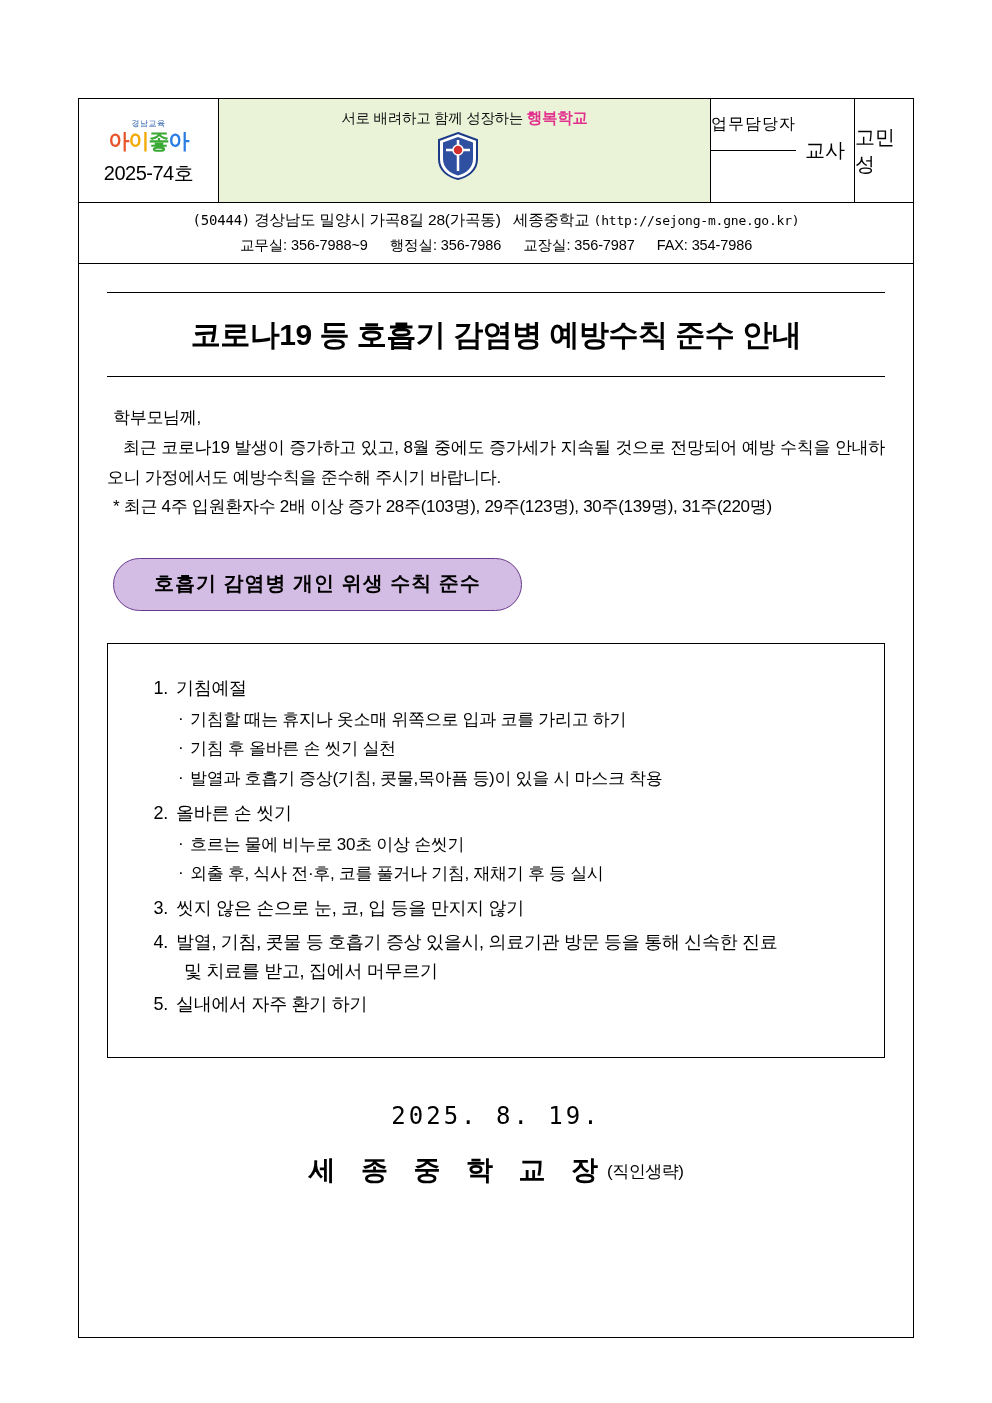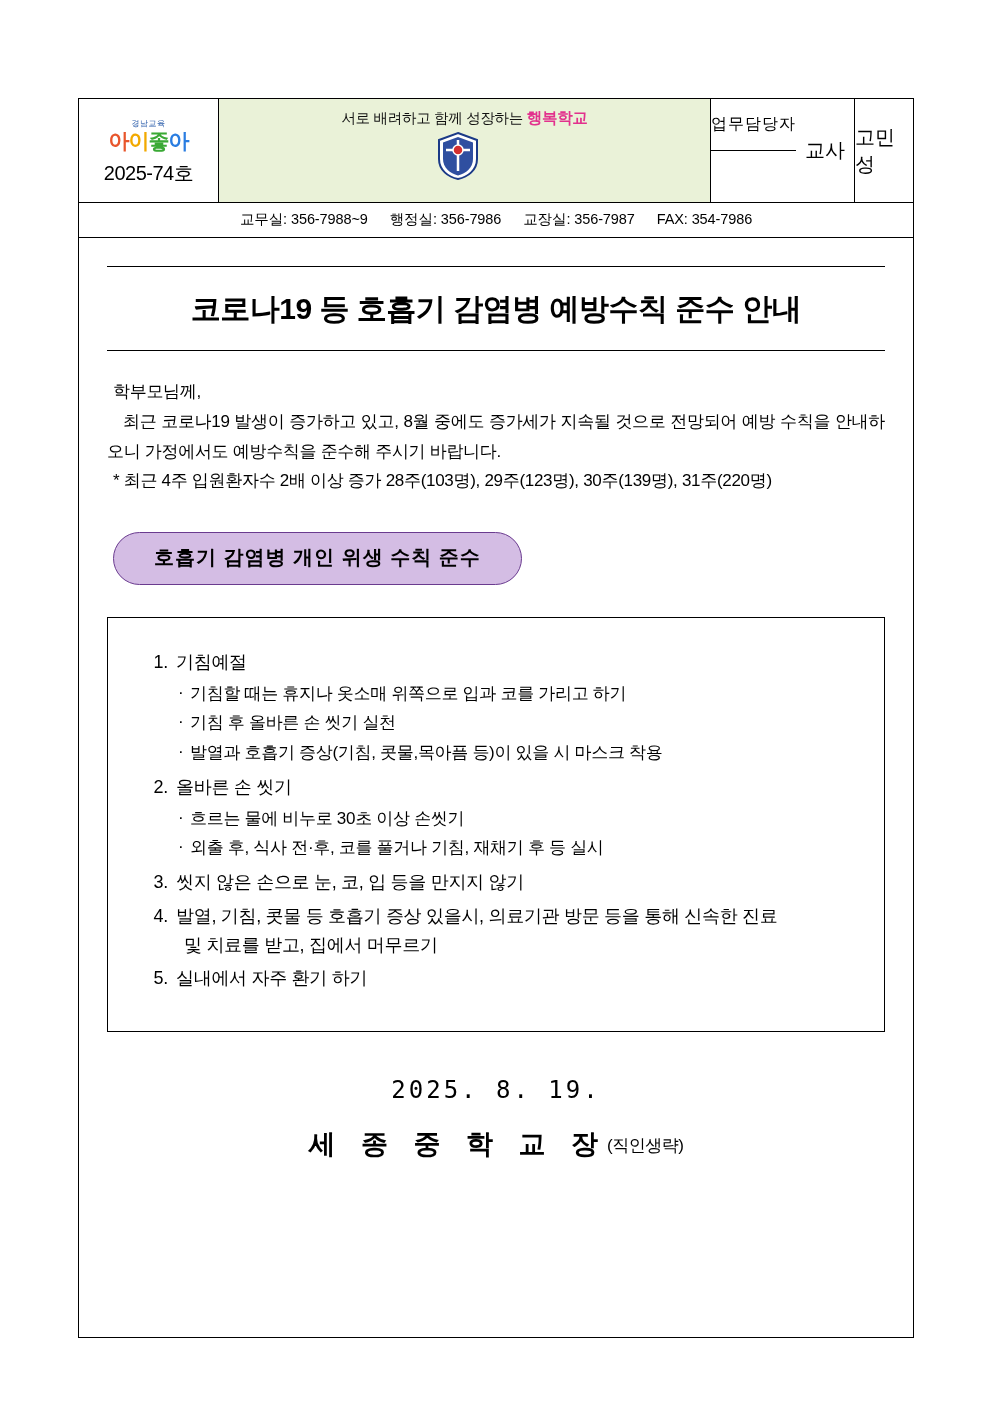--- a/index.html
+++ b/index.html
@@ -309,20 +309,27 @@
     <div class="hdr-right">
       <div class="hdr-right-top">업무담당자</div>
       <div class="hdr-right-bot">
         <div class="hrb-cell first">교사</div>
         <div class="hrb-cell">고민성</div>
       </div>
     </div>
   </div>
 
   <div class="addr">
+    <div class="addr-line1">
+      <span class="paren">(50444)</span>
+      <span>경상남도 밀양시 가곡8길 28(가곡동)</span>
+      &nbsp;
+      <span>세종중학교</span>
+      <span class="url">(http://sejong-m.gne.go.kr)</span>
+    </div>
     <div class="addr-line2">
       <span>교무실: 356-7988~9</span>
       <span>행정실: 356-7986</span>
       <span>교장실: 356-7987</span>
       <span>FAX: 354-7986</span>
     </div>
   </div>
 
   <div class="body">
 

